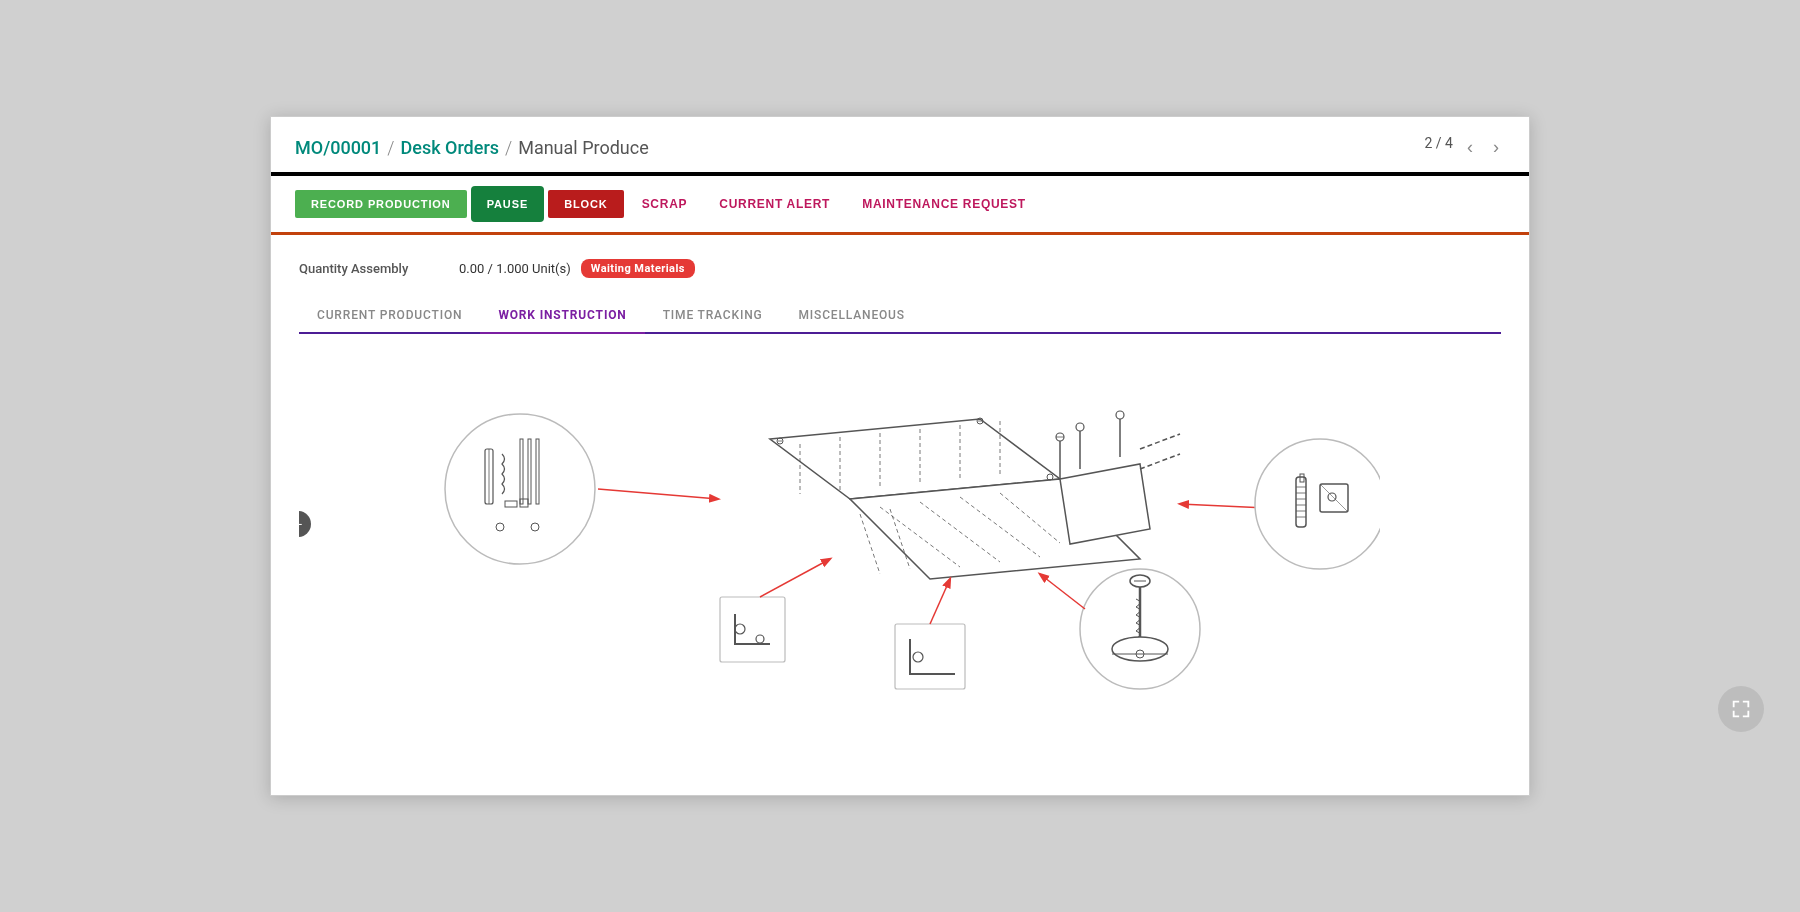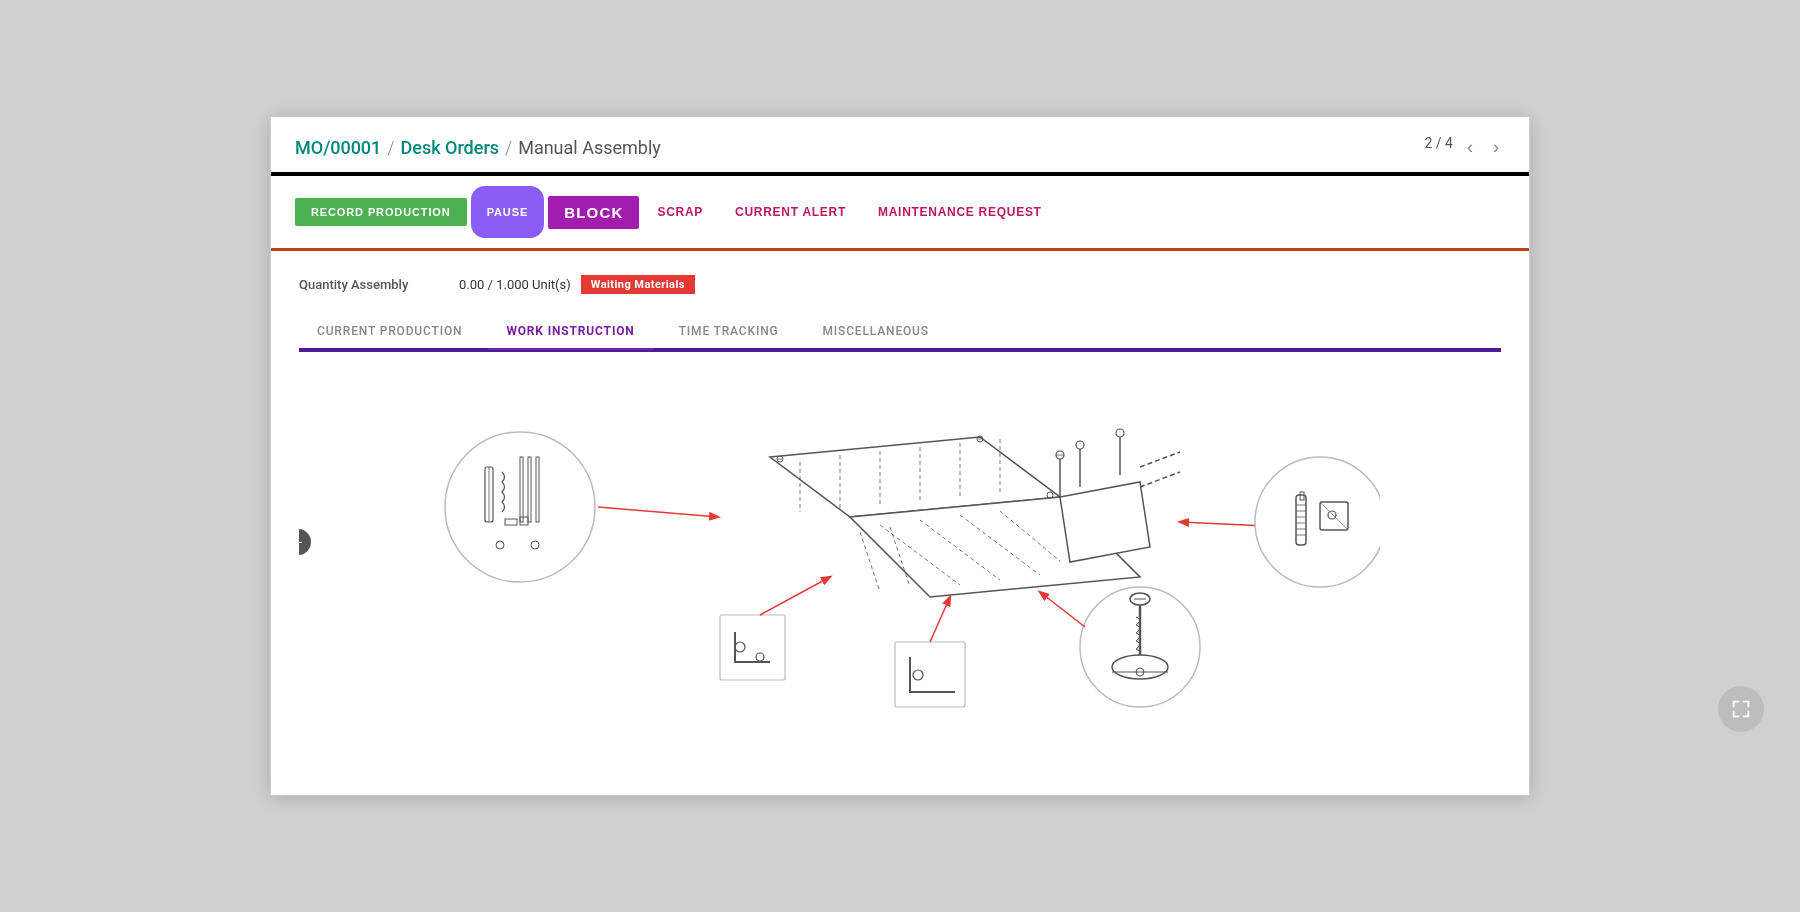--- a/index.html
+++ b/index.html
@@ -86,36 +86,36 @@
       color: #fff;
       border: none;
       padding: 8px 16px;
       font-size: 11px;
       font-weight: 700;
       letter-spacing: 0.08em;
       cursor: pointer;
       border-radius: 2px;
     }
     .btn-pause {
-      background: #8b5cf6;
+      background: #15803d;
       color: #fff;
       border: none;
-      padding: 20px 16px;
+      padding: 12px 16px;
       font-size: 11px;
       font-weight: 700;
       letter-spacing: 0.08em;
       cursor: pointer;
-      border-radius: 14px;
+      border-radius: 4px;
     }
     .btn-block {
-      background: #a21caf;
+      background: #b91c1c;
       color: #fff;
       border: none;
       padding: 8px 16px;
-      font-size: 15px;
+      font-size: 11px;
       font-weight: 700;
       letter-spacing: 0.08em;
       cursor: pointer;
       border-radius: 2px;
     }
     .btn-text {
       background: none;
       border: none;
       color: #be185d;
       font-size: 12px;
@@ -154,32 +154,32 @@
     .info-value {
       color: #333;
       font-size: 13px;
     }
     .badge-waiting {
       background: #e53935;
       color: #fff;
       font-size: 11px;
       font-weight: 700;
       padding: 3px 10px;
-      border-radius: 0;
+      border-radius: 8px;
       margin-left: 10px;
       letter-spacing: 0.04em;
     }
 
     
     .tabs {
       display: flex;
       align-items: flex-end;
-      border-bottom: 4px solid #4c1d95;
+      border-bottom: 2px solid #4c1d95;
       margin-bottom: 0;
-      gap: 8px;
+      gap: 0;
     }
     .tab {
       padding: 10px 18px;
       font-size: 12px;
       font-weight: 500;
       color: #888;
       letter-spacing: 0.07em;
       cursor: pointer;
       border-bottom: 2px solid transparent;
       margin-bottom: -2px;
@@ -253,21 +253,21 @@
 <body>
 
 <div class="main-window">
 
   <div class="header">
     <div class="breadcrumb">
       <span class="breadcrumb-mo">MO/00001</span>
       <span class="breadcrumb-sep">/</span>
       <span class="breadcrumb-work-orders">Desk Orders</span>
       <span class="breadcrumb-sep">/</span>
-      <span class="breadcrumb-page">Manual Assembly</span>
+      <span class="breadcrumb-page">Manual Produce</span>
     </div>
     <div class="nav-controls">
       <span class="nav-pager">2 / 4</span>
       <button class="nav-btn">‹</button>
       <button class="nav-btn">›</button>
     </div>
   </div>
 
   <div class="toolbar">
     <button class="btn-record">RECORD PRODUCTION</button>

